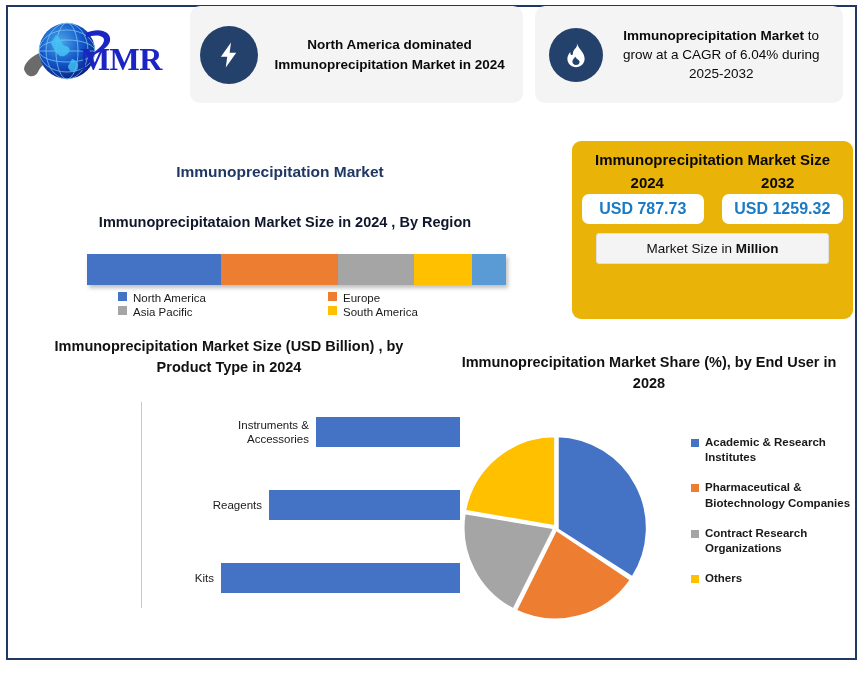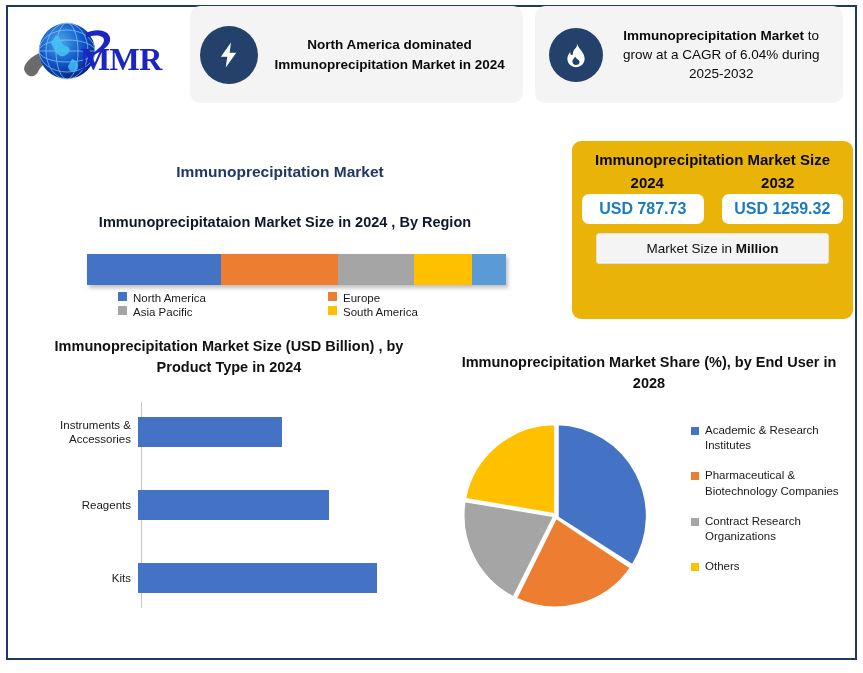--- a/index.html
+++ b/index.html
@@ -143,36 +143,36 @@
   .bc-title {
     text-align: center; width: 400px; margin: 0 auto;
     font-size: 14.5px; font-weight: bold; color: #111; line-height: 1.45;
   }
   .bc-plot { position: relative; margin-top: 24px; height: 215px; }
   .bc-axis {
     position: absolute; left: 127px; top: 0; width: 1px; height: 206px;
     background: #c8c8c8;
   }
   .bc-row {
-    position: absolute; left: 4px; width: 100%;
-    height: 34px; display: flex; align-items: center;
+    position: absolute; left: 16px; width: 100%;
+    height: 34px; display: flex; align-items: center; justify-content: flex-end;
   }
   .bc-lab {
     width: 120px; text-align: right; padding-right: 7px;
     font-size: 11.5px; color: #1a1a1a; line-height: 1.25;
   }
   .bc-bar { height: 30px; background: #4472C4; }
 
   
   .piesec { position: absolute; left: 448px; top: 352px; width: 410px; }
   .pie-title {
     text-align: center; width: 402px;
     font-size: 14.5px; font-weight: bold; color: #111; line-height: 1.45;
   }
-  .pie-wrap { position: relative; margin-top: 24px; height: 210px; }
+  .pie-wrap { position: relative; margin-top: 36px; height: 210px; font-weight: bold; }
   .pie-svg { position: absolute; left: 13px; top: 2px; }
   .pie-legend {
     position: absolute; left: 243px; top: 5px; width: 165px;
     font-size: 11.5px; color: #1a1a1a;
   }
   .pl { display: flex; margin-bottom: 15px; line-height: 1.32; }
   .pl:last-child { margin-bottom: 0; }
   .pl i {
     width: 8px; height: 8px; flex: 0 0 auto;
     margin-right: 6px; margin-top: 4px;

